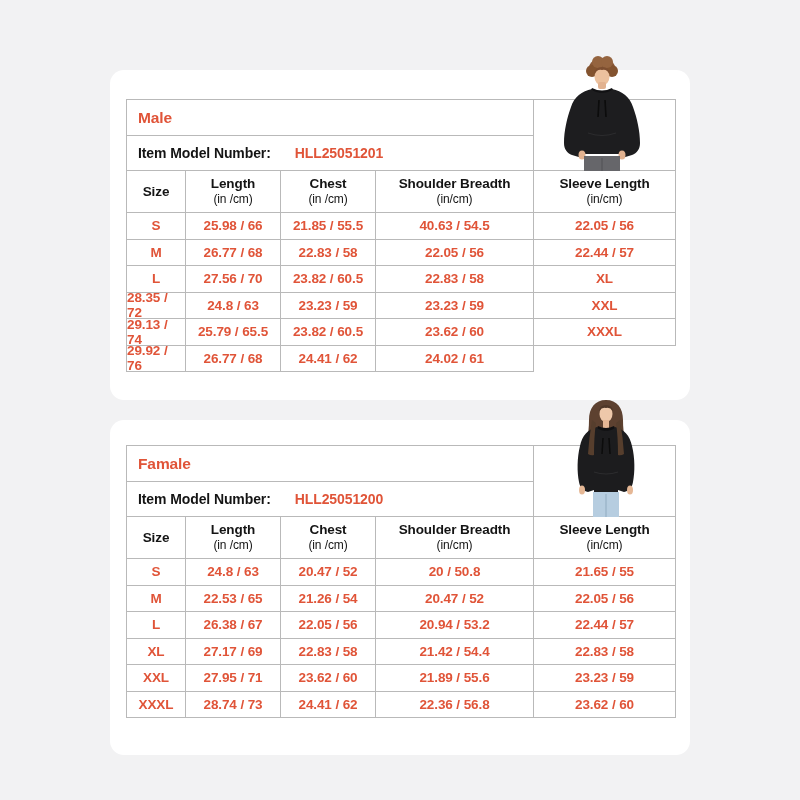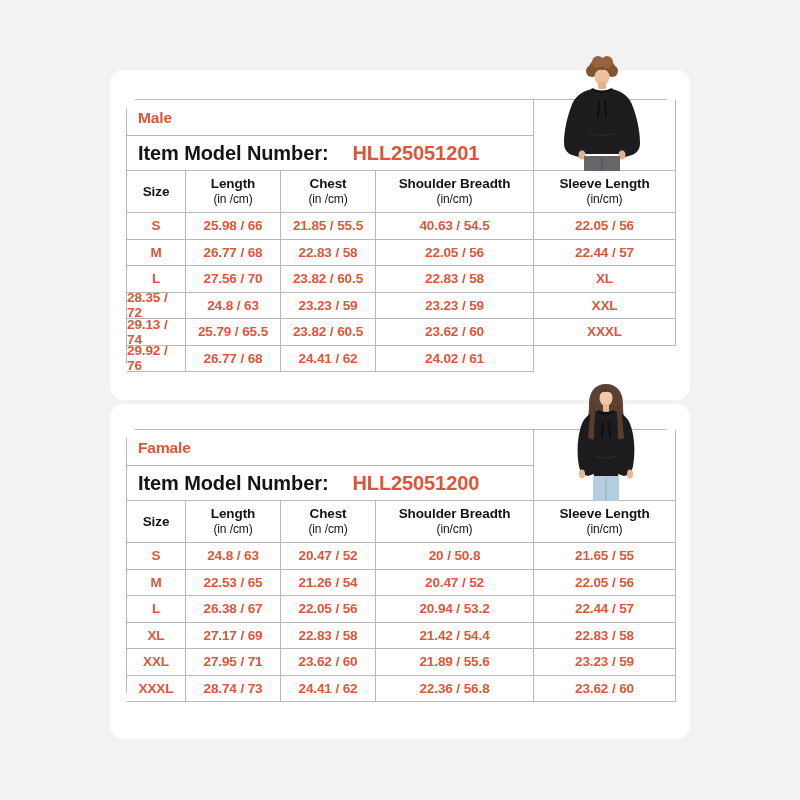--- a/index.html
+++ b/index.html
@@ -8,46 +8,45 @@
     --accent:#e05438;
     --ink:#141414;
     --border:#b9b9b9;
   }
   *{box-sizing:border-box;margin:0;padding:0;}
   html,body{background:var(--bg);}
   body{font-family:"Liberation Sans", sans-serif;}
   .page{position:relative;width:800px;height:800px;background:var(--bg);overflow:hidden;}
   .card{position:absolute;left:110px;width:580px;background:var(--card);border-radius:14px;}
   #card-male{top:70px;height:330px;}
-  #card-female{top:404px;height:335px;}
+  #card-female{top:420px;height:335px;}
   .sheet{
     position:absolute;left:16px;top:29px;
     display:grid;
     grid-template-columns:59px 95px 95px 158px 142px;
     grid-template-rows:36px 35px 42px repeat(6,26.5px);
     border-top:1px solid var(--border);
     border-left:1px solid var(--border);
     background:transparent;
-    border-radius:12px;
   }
   #card-female .sheet{top:25px;}
   .cell{
     border-right:1px solid var(--border);
     border-bottom:1px solid var(--border);
     display:flex;align-items:center;justify-content:center;
     letter-spacing:-0.1px;
     background:#fff;
   }
   .c-title{
     grid-column:1/5;justify-content:flex-start;padding-left:11px;
     color:var(--accent);font-weight:700;font-size:15.5px;
   }
   .c-item{
     grid-column:1/5;justify-content:flex-start;padding-left:11px;gap:24px;
-    font-weight:700;font-size:20px;color:var(--ink);
+    font-weight:700;font-size:14px;color:var(--ink);
   }
   .c-item .num{color:var(--accent);}
   .c-photo{grid-column:5/6;grid-row:1/3;}
   .c-head{flex-direction:column;font-weight:700;font-size:13.5px;color:var(--ink);line-height:1.18;}
   .c-head .unit{font-weight:400;font-size:12px;}
   .c-data{font-weight:700;font-size:13.5px;color:var(--accent);}
   .photo{position:absolute;z-index:3;pointer-events:none;}
   #photo-male{left:444px;top:-15px;width:96px;height:116px;}
   #photo-female{left:453px;top:-22px;width:86px;height:119px;}
   .photo svg{display:block;width:100%;height:100%;}

